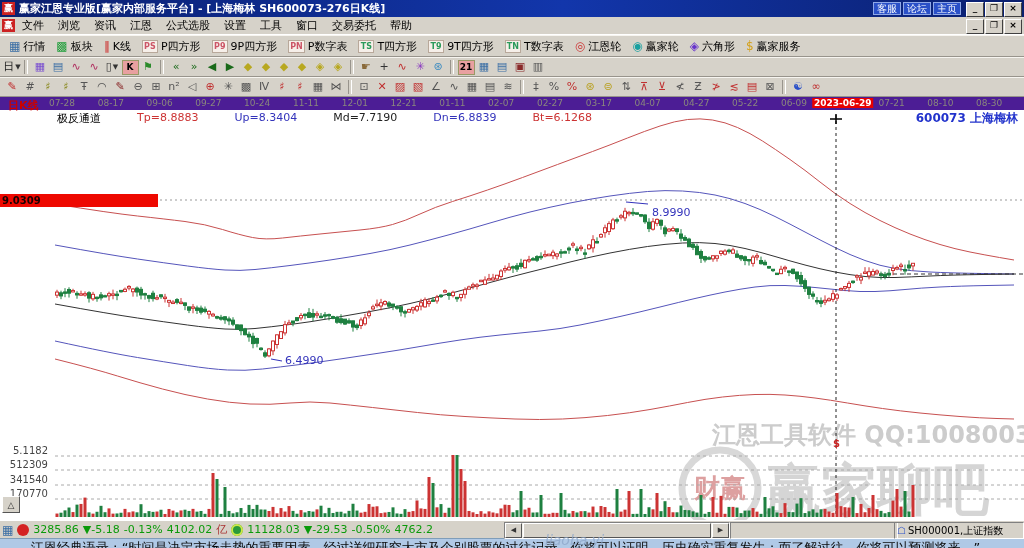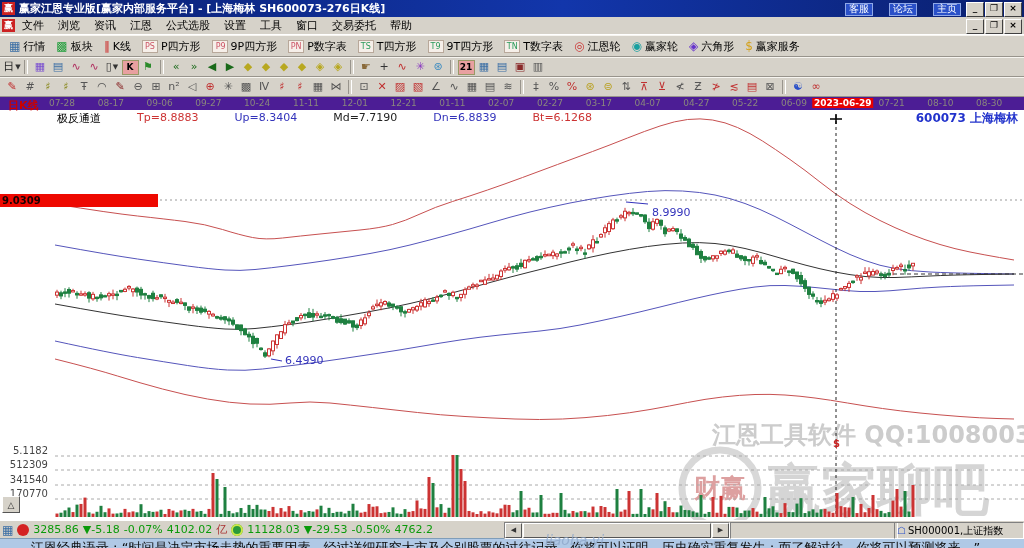--- a/index.html
+++ b/index.html
@@ -3,31 +3,31 @@
 <meta charset="utf-8">
 <style>
   html,body{margin:0;padding:0;}
   body{width:1024px;height:548px;overflow:hidden;font-family:"DejaVu Sans","Liberation Sans",sans-serif;font-size:11px;background:#d6d2c9;color:#000;}
   #app{position:relative;width:1024px;height:548px;}
   .flex-sp{flex:1;}
   
   .titlebar{height:17px;background:linear-gradient(90deg,#0a1f6e 0%,#1236ab 55%,#0a1f6e 100%);color:#fff;display:flex;align-items:center;gap:4px;padding:0 2px;}
   .app-icon{display:inline-block;width:13px;height:13px;background:#c22;color:#fff;font-size:9px;line-height:13px;text-align:center;font-weight:bold;flex:0 0 auto;}
   .title-text{font-weight:bold;font-size:11px;white-space:nowrap;}
-  .tlink{background:#2a50c8;border:1px solid #8fa8e8;color:#fff;font-size:10px;padding:0 3px;height:12px;line-height:12px;margin-left:16px;cursor:pointer;font-family:Liberation Mono, monospace;}
+  .tlink{background:#2a50c8;border:1px solid #8fa8e8;color:#fff;font-size:10px;padding:0 3px;height:12px;line-height:12px;margin-left:2px;cursor:pointer;}
   .winbtn{display:inline-block;width:16px;height:13px;background:#d6d2c9;border:1px solid;border-color:#fff #404040 #404040 #fff;color:#000;font-size:9px;line-height:11px;text-align:center;margin-left:1px;font-weight:bold;}
   
   .menubar{height:17px;background:#d6d2c9;display:flex;align-items:center;padding:0 2px;border-bottom:1px solid #fff;}
   .menu-item{padding:0 7px;cursor:default;}
   
   .tb{display:flex;align-items:center;background:#d6d2c9;border-top:1px solid #f7f5f0;border-bottom:1px solid #98948c;}
   .tb1{height:20px;padding:0 4px;gap:1px;}
   .tb1-btn{display:flex;align-items:center;gap:3px;padding:0 5px;height:18px;white-space:nowrap;}
   .tb1-glyph{font-size:12px;line-height:12px;}
-  .badge{display:inline-block;min-width:12px;height:11px;font-size:8px;font-weight:normal;line-height:11px;text-align:center;background:#f6efe9;border:1px solid #b8a89a;padding:0 1px;}
+  .badge{display:inline-block;min-width:12px;height:11px;font-size:8px;font-weight:bold;line-height:11px;text-align:center;background:#f6efe9;border:1px solid #b8a89a;padding:0 1px;}
   .tb2{height:18px;padding:0 3px;}
   .tb3{height:18px;padding:0 3px;}
   .icon-btn{width:18px;height:16px;display:flex;align-items:center;justify-content:center;font-size:11px;line-height:14px;flex:0 0 auto;}
   .icon-box{background:#e8a0a0;border:1px solid #996;font-size:9px;font-weight:bold;width:15px;height:13px;line-height:13px;text-align:center;}
   .tbsep{width:2px;height:14px;border-left:1px solid #98948c;border-right:1px solid #fff;margin:0 3px;flex:0 0 auto;}
   .dd{font-size:7px;color:#333;margin-left:1px;}
   
   .chart-wrap{position:relative;height:423px;background:#fff;overflow:hidden;}
   #chartsvg{position:absolute;left:0;top:0;}
   .date-strip{position:absolute;top:0;left:0;right:0;height:13px;background:#4c1d95;font-size:9px;color:#8a877d;}
@@ -947,21 +947,21 @@
         <div class="axis-label" style="top: 391px;">170770</div>
       </div>
     <button class="tri-btn">△</button>
   </div>
 
   <div class="statusbar">
     <span class="sb-icon">▦</span>
     <span class="dot sh"></span>
     <span class="grn">3285.86</span>
     <span class="grn">▼-5.18</span>
-    <span class="grn">-0.07%</span>
+    <span class="grn">-0.13%</span>
     <span class="grn">4102.02</span>
     <span class="unit">亿</span>
     <span class="dot sz"></span>
     <span class="grn">11128.03</span>
     <span class="grn">▼-29.53</span>
     <span class="grn">-0.50%</span>
     <span class="grn">4762.2</span>
     <div class="sb-scroll">
       <span class="sb-arr">◀</span>
       <span class="sb-thumb"></span>

